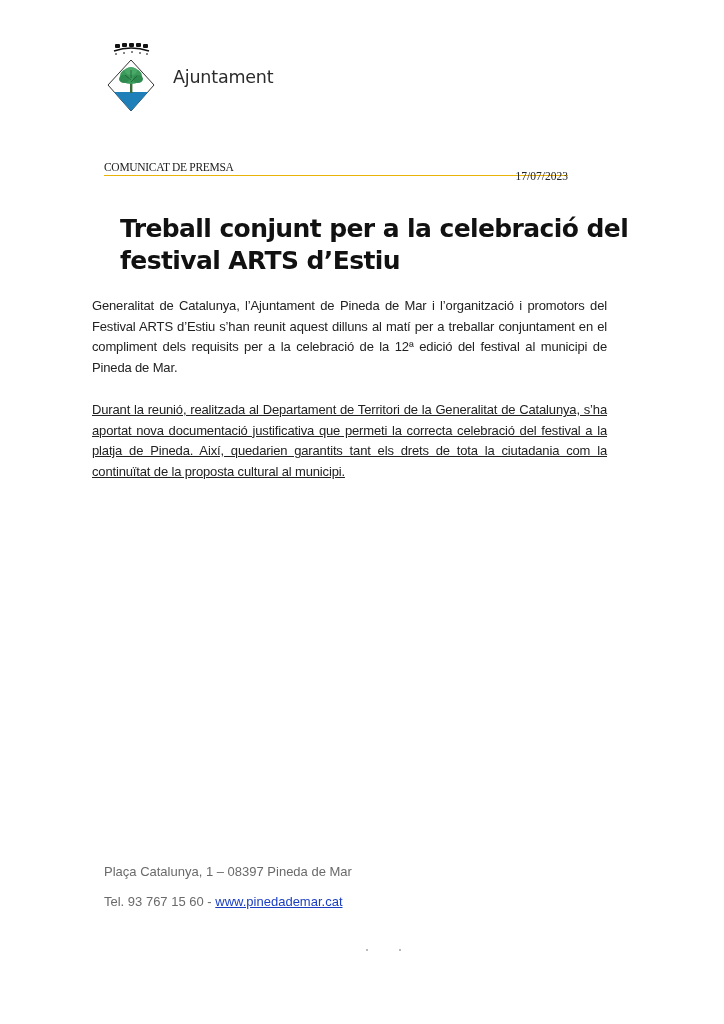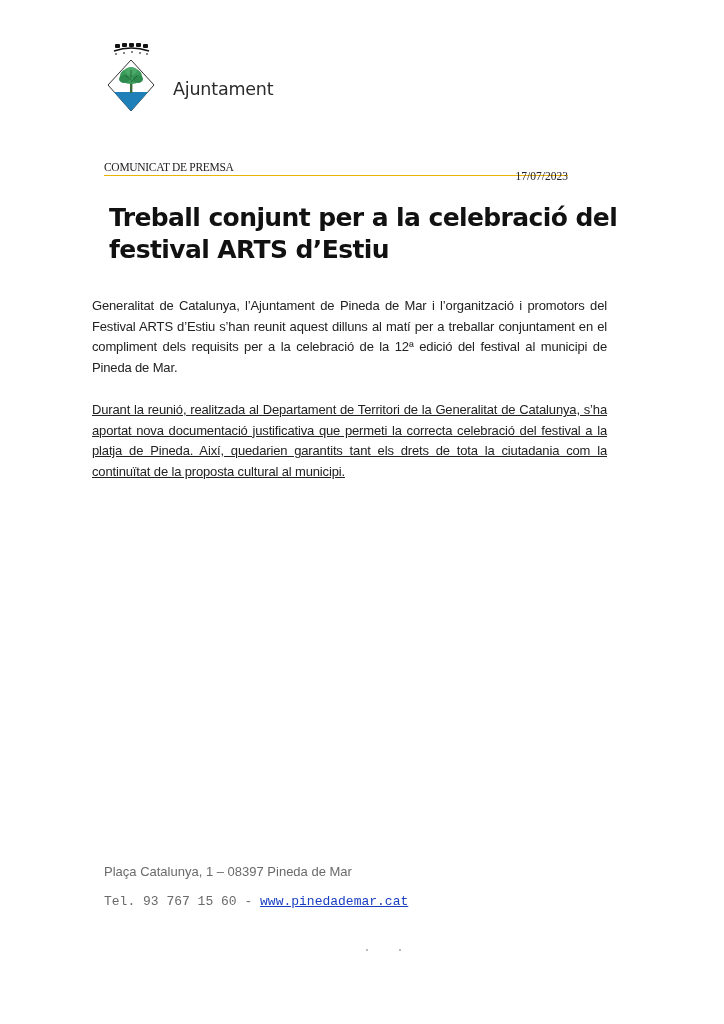--- a/index.html
+++ b/index.html
@@ -1,34 +1,34 @@
 <!DOCTYPE html>
 <html><head>
 <meta charset="utf-8">
 <style>
   html, body { margin: 0; padding: 0; background: #ffffff; }
   body { width: 724px; height: 1024px; position: relative; overflow: hidden; font-family: "Liberation Sans", sans-serif; color: #1a1a1a; }
 
   .logo { position: absolute; left: 104px; top: 40px; width: 52px; height: 74px; }
-  .org-name { position: absolute; left: 173px; top: 67px; font-family: "DejaVu Sans", sans-serif; font-size: 17.5px; line-height: 21px; color: #2b2b2b; font-weight: normal; letter-spacing: -0.2px; margin-top: 12px; }
+  .org-name { position: absolute; left: 173px; top: 67px; font-family: "DejaVu Sans", sans-serif; font-size: 17.5px; line-height: 21px; color: #2b2b2b; font-weight: normal; letter-spacing: -0.2px; }
   .org-name div { white-space: nowrap; }
 
   .header-line { position: absolute; left: 104px; top: 161px; width: 464px; height: 14px; border-bottom: 1px solid #eab308; font-family: "Liberation Serif", serif; font-size: 11.5px; color: #222; }
   .header-line .label { position: absolute; left: 0; top: 0; letter-spacing: -0.3px; }
   .header-line .date { position: absolute; right: 0; top: 9px; }
 
-  .title { position: absolute; left: 104px; top: 197px; width: 520px; font-family: "DejaVu Sans", sans-serif; font-weight: bold; font-size: 25px; line-height: 32px; color: #111; letter-spacing: -0.6px; margin: 5px; }
+  .title { position: absolute; left: 104px; top: 197px; width: 520px; font-family: "DejaVu Sans", sans-serif; font-weight: bold; font-size: 25px; line-height: 32px; color: #111; letter-spacing: -0.6px; margin: 16px; }
 
   .body { position: absolute; left: 92px; width: 515px; font-family: "Liberation Sans", sans-serif; font-size: 13px; line-height: 20.5px; color: #222; text-align: justify; margin: 0; letter-spacing: -0.15px; }
   .p1 { top: 296px; }
   .p2 { top: 400px; text-decoration: underline; }
 
   .footer { position: absolute; left: 104px; font-family: "Liberation Sans", sans-serif; font-size: 13px; color: #6a6a6a; }
   .footer1 { top: 864px; }
-  .footer2 { top: 894px; font-family: Liberation Mono, monospace; }
+  .footer2 { top: 894px; }
   .footer a { color: #1a3ec2; text-decoration: underline; }
 
   .dot { position: absolute; width: 2px; height: 2px; background: #bbb; top: 949px; }
 </style>
 </head>
 <body>
 
 <div class="logo">
   <svg width="52" height="74" viewBox="0 0 52 74">
 

